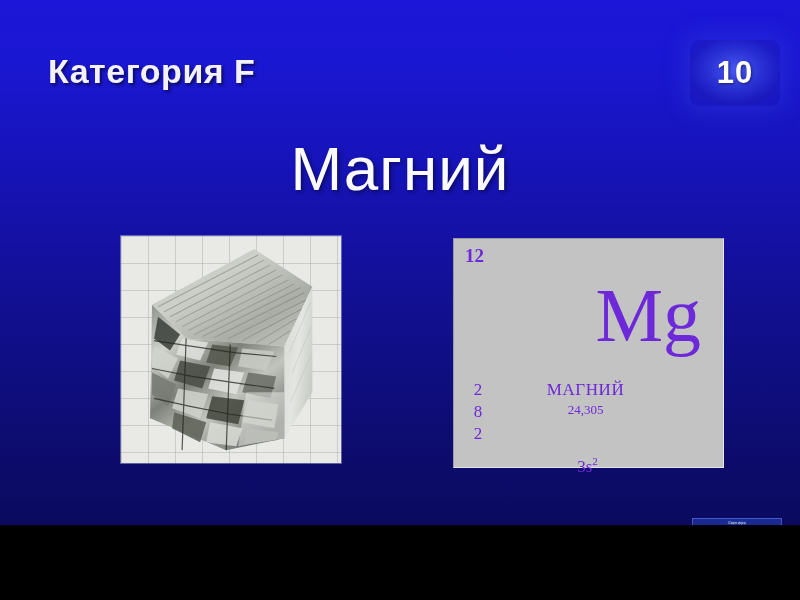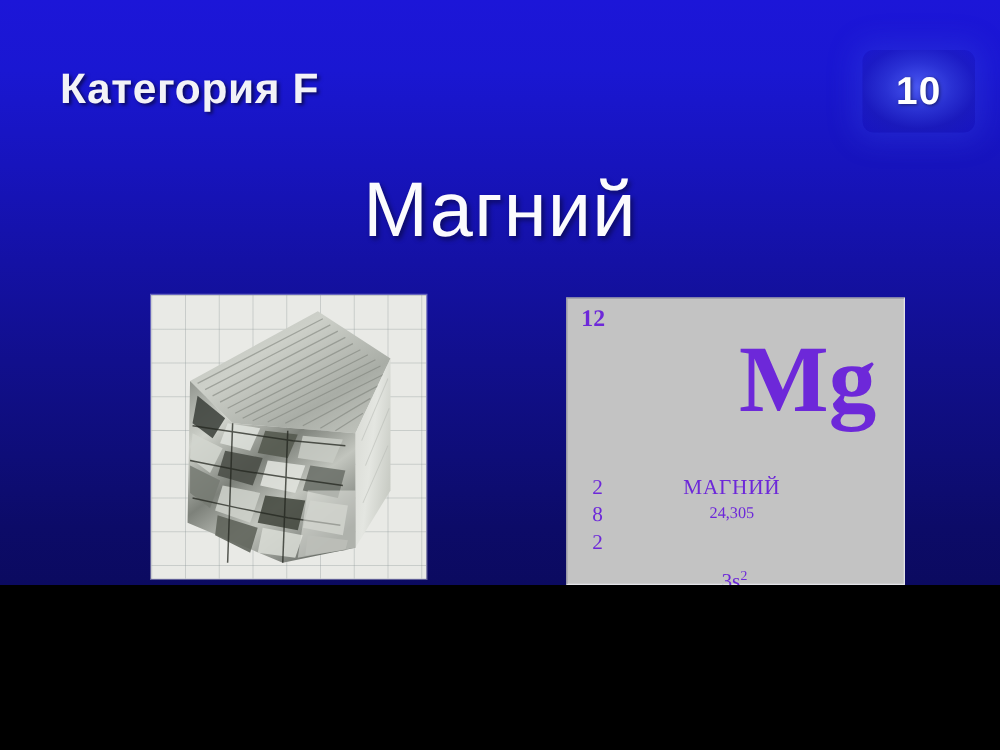--- a/index.html
+++ b/index.html
@@ -3,21 +3,21 @@
 <meta charset="utf-8">
 <style>
   html, body {
     margin: 0;
     padding: 0;
     background: #000;
   }
   #slide {
     position: relative;
     width: 800px;
-    height: 468px;
+    height: 525px;
     overflow: hidden;
     background: linear-gradient(to bottom,
         #1c16d8 0%,
         #1a17d2 12%,
         #1714bd 28%,
         #1411a4 45%,
         #110f8c 62%,
         #0e0d78 78%,
         #0c0b68 90%,
         #0b0a60 100%);
@@ -126,23 +126,23 @@
   #atomic-number {
     position: absolute;
     left: 11px;
     top: 6px;
     font-size: 19px;
     font-weight: bold;
   }
   #element-symbol {
     position: absolute;
     right: 22px;
-    top: 29px;
+    top: 40px;
     font-size: 76px;
-    font-weight: bold;
+    font-weight: normal;
     line-height: 0.95;
   }
   #shell-list {
     position: absolute;
     left: 12px;
     top: 140px;
     font-size: 17px;
     line-height: 1.28;
     text-align: center;
     width: 24px;

